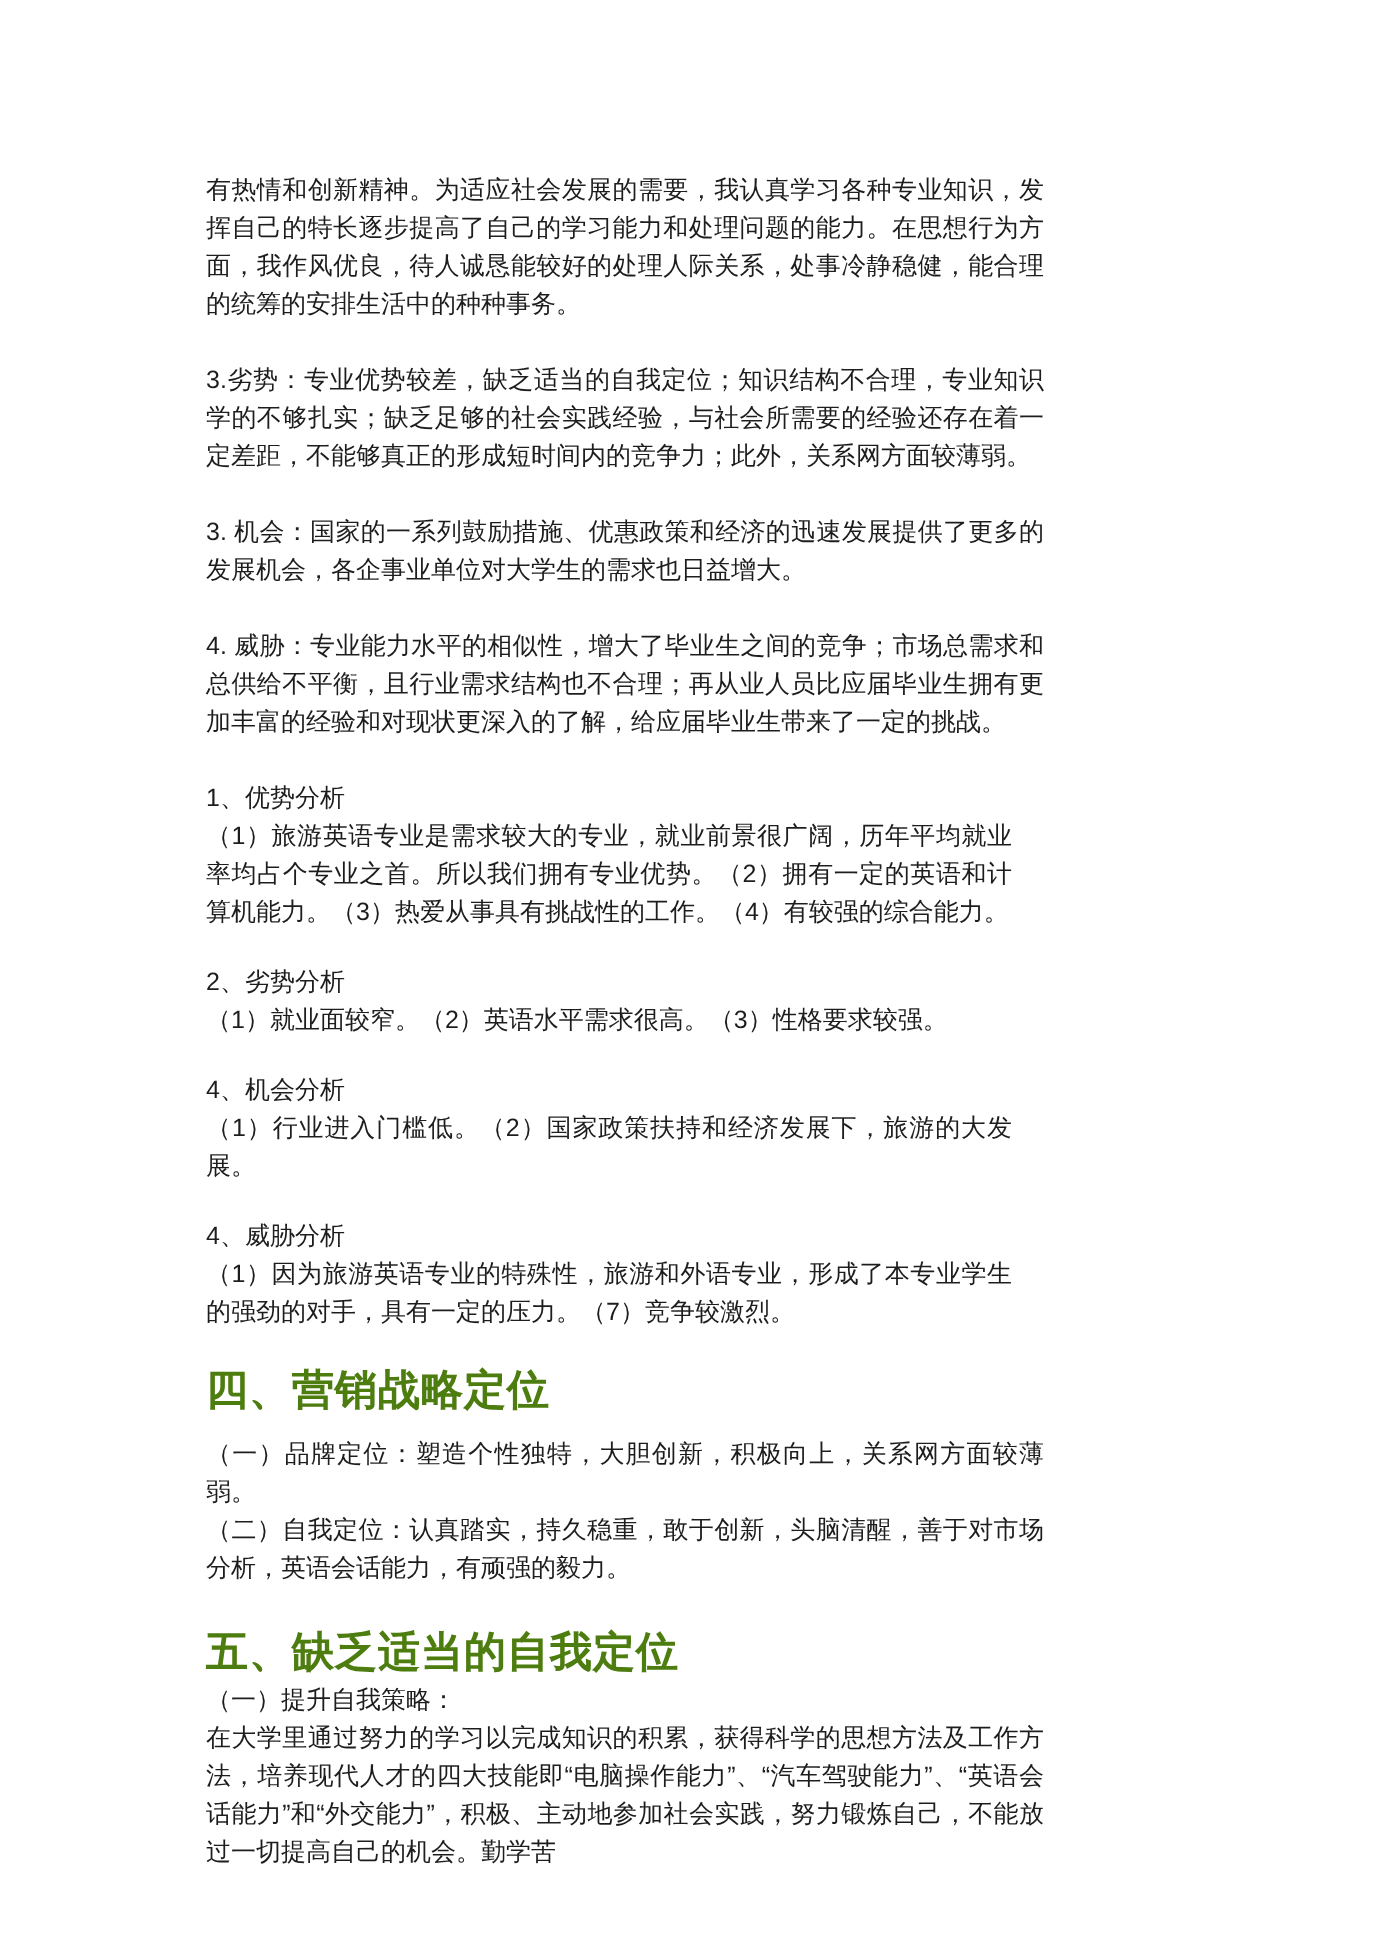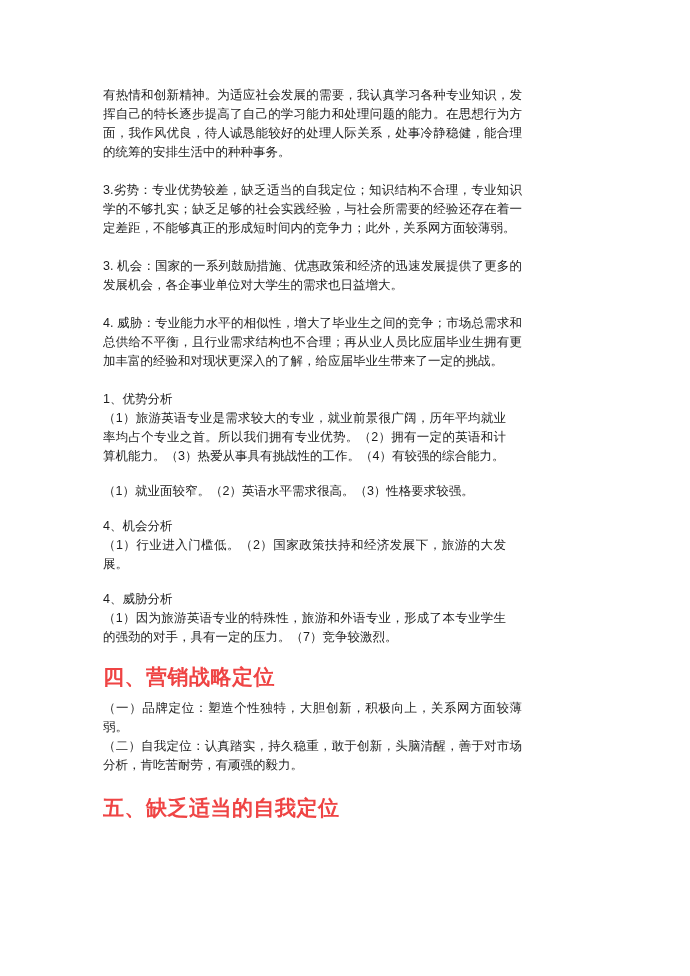--- a/index.html
+++ b/index.html
@@ -27,21 +27,21 @@
     word-break: break-all;
   }
   p.nomargin { margin: 0; }
   .section-label { margin: 0 0 16px 0; }
   .group { margin: 0 16px 16px 0; }
   .group-tight { margin: 0; }
   h2.heading {
     font-size: 21px;
     line-height: 28px;
     font-weight: 700;
-    color: #ef4444;
+    color: #4d7c0f;
     margin: 2px 0 8px 0;
     letter-spacing: 0.5px;
   }
   h2.heading-planning {
     margin: 19px 0 0 0;
   }
 </style>
 </head>
 <body>
 
@@ -55,36 +55,41 @@
 
   <p class="body">4. 威胁：专业能力水平的相似性，增大了毕业生之间的竞争；市场总需求和总供给不平衡，且行业需求结构也不合理；再从业人员比应届毕业生拥有更加丰富的经验和对现状更深入的了解，给应届毕业生带来了一定的挑战。</p>
 
 
   <div class="group">
     <p class="body nomargin">1、优势分析</p>
     <p class="body nomargin">（1）旅游英语专业是需求较大的专业，就业前景很广阔，历年平均就业率均占个专业之首。所以我们拥有专业优势。（2）拥有一定的英语和计算机能力。（3）热爱从事具有挑战性的工作。（4）有较强的综合能力。</p>
   </div>
 
   <div class="group">
+    <p class="body nomargin">2、劣势分析</p>
     <p class="body nomargin">（1）就业面较窄。（2）英语水平需求很高。（3）性格要求较强。</p>
   </div>
 
   <div class="group">
     <p class="body nomargin">4、机会分析</p>
     <p class="body nomargin">（1）行业进入门槛低。（2）国家政策扶持和经济发展下，旅游的大发展。</p>
   </div>
 
   <div class="group">
     <p class="body nomargin">4、威胁分析</p>
     <p class="body nomargin">（1）因为旅游英语专业的特殊性，旅游和外语专业，形成了本专业学生的强劲的对手，具有一定的压力。（7）竞争较激烈。</p>
   </div>
 
   <h2 class="heading">四、营销战略定位</h2>
 
   <div class="group-tight">
     <p class="body nomargin">（一）品牌定位：塑造个性独特，大胆创新，积极向上，关系网方面较薄弱。</p>
-    <p class="body nomargin">（二）自我定位：认真踏实，持久稳重，敢于创新，头脑清醒，善于对市场分析，肯吃苦耐劳，有顽强的毅力。</p>
+    <p class="body nomargin">（二）自我定位：认真踏实，持久稳重，敢于创新，头脑清醒，善于对市场分析，英语会话能力，有顽强的毅力。</p>
   </div>
 
   <h2 class="heading heading-planning">五、缺乏适当的自我定位</h2>
 
+  <div class="group-tight">
+    <p class="body nomargin">（一）提升自我策略：</p>
+    <p class="body nomargin">在大学里通过努力的学习以完成知识的积累，获得科学的思想方法及工作方法，培养现代人才的四大技能即“电脑操作能力”、“汽车驾驶能力”、“英语会话能力”和“外交能力”，积极、主动地参加社会实践，努力锻炼自己，不能放过一切提高自己的机会。勤学苦</p>
+  </div>
 
 </div>
 
 </body></html>

